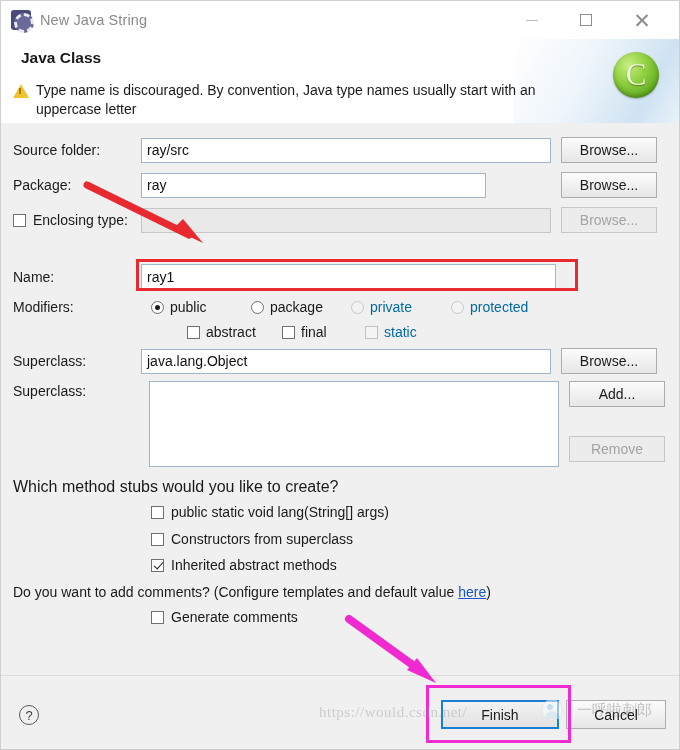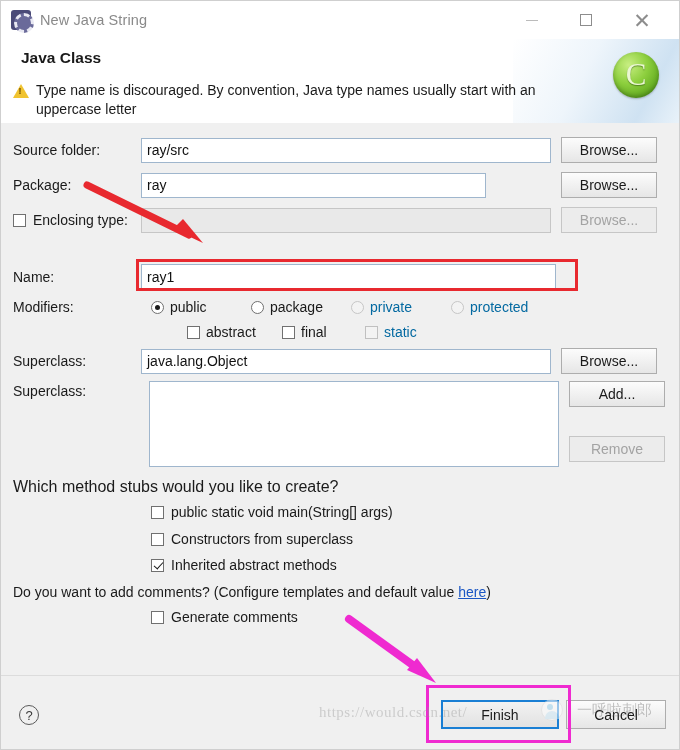--- a/index.html
+++ b/index.html
@@ -374,21 +374,21 @@
     <div class="row" id="row-iface">
       <span class="lbl lbl-col">Superclass:</span>
     </div>
     <div id="iface-box"></div>
     <span class="btn" id="btn-add">Add...</span>
     <span class="btn disabled" id="btn-remove">Remove</span>
 
     <span id="stub-q">Which method stubs would you like to create?</span>
     <span class="stub" id="stub-1">
       <span class="cb"></span>
-      <span>public static void main(String[] args)</span>
+      <span>public static void lang(String[] args)</span>
     </span>
     <span class="stub" id="stub-2">
       <span class="cb"></span>
       <span>Constructors from superclass</span>
     </span>
     <span class="stub" id="stub-3">
       <span class="cb checked"></span>
       <span>Inherited abstract methods</span>
     </span>
 

